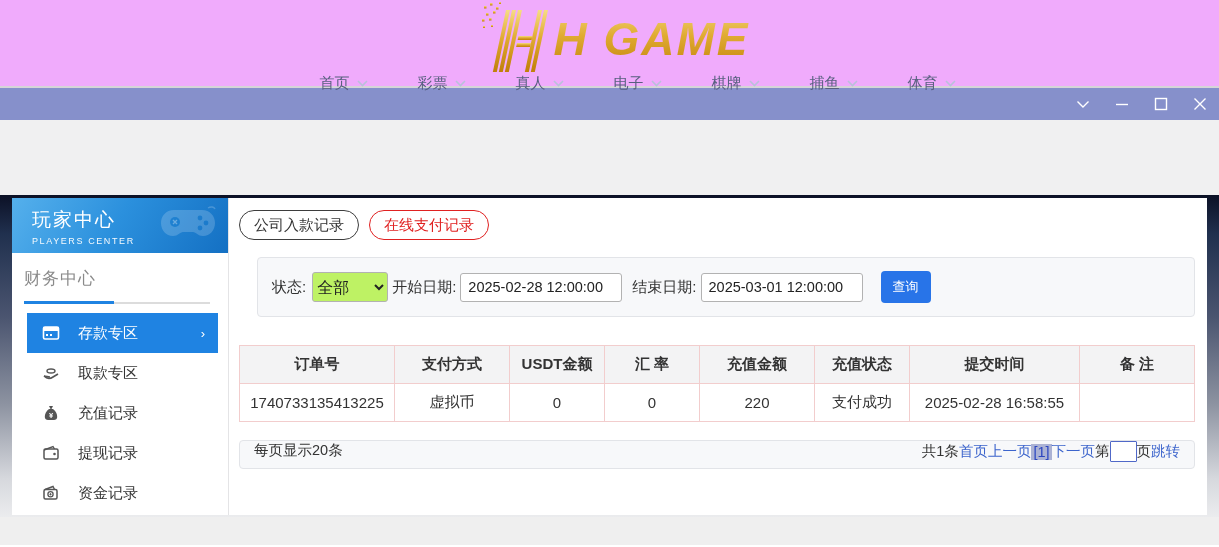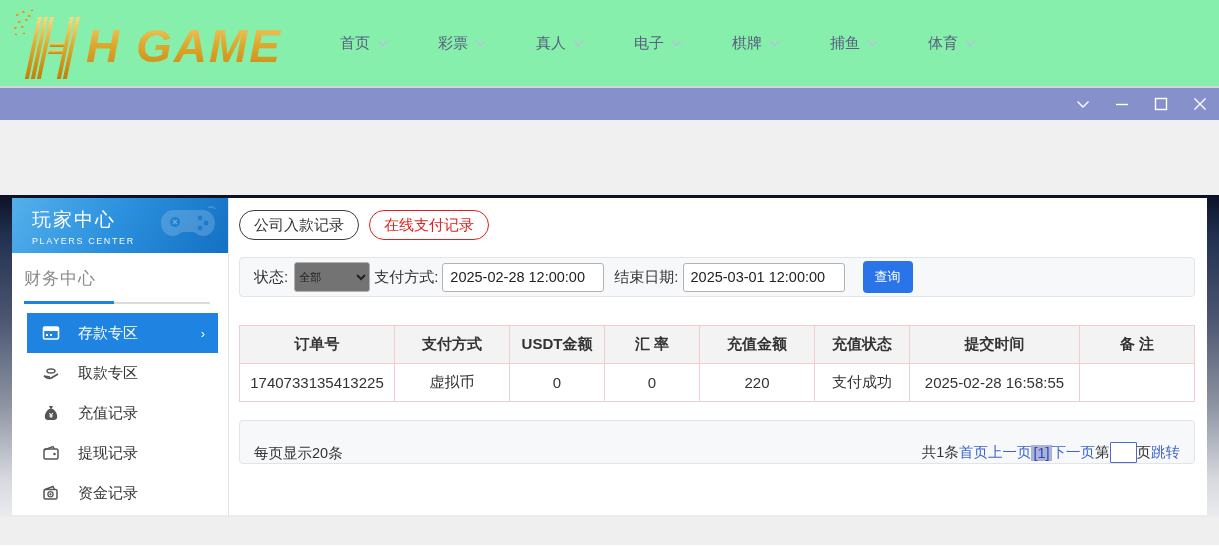--- a/index.html
+++ b/index.html
@@ -1,20 +1,20 @@
 <!DOCTYPE html>
 <html><head>
 <meta charset="utf-8">
 <style>
   * { margin:0; padding:0; box-sizing:border-box; }
   html,body { width:1219px; height:547px; overflow:hidden; }
   body { font-family:"Liberation Sans", sans-serif; background:#ffffff; }
 
   
-  .header { height:88px; display:flex; align-items:center; background:#86efac; border-bottom:2px solid #d5d5d8; }
+  .header { height:88px; display:flex; align-items:center; background:#f0abfc; border-bottom:2px solid #d5d5d8;flex-direction:column; }
   .logo { margin-left:12px; display:flex; align-items:flex-end; width:272px; height:76px; }
   .logo-text { font-style:italic; font-weight:bold; font-size:46px; letter-spacing:2px; line-height:70px;
     background:linear-gradient(180deg,#f6dc85 0%,#e0ab32 45%,#c07f08 100%);
     -webkit-background-clip:text; background-clip:text; color:transparent; }
   .nav { display:flex; margin-left:56px; gap:50px; }
   .nav-item { display:inline-flex; align-items:center; gap:7px; font-size:15px; color:#58607f; cursor:pointer; white-space:nowrap; }
   .chev { width:11px; height:7px; }
 
   
   .titlebar { height:32px; background:#8690cb; display:flex; align-items:center; justify-content:flex-end; padding-right:10px; gap:21px; }
@@ -45,36 +45,36 @@
   .side-item.active { background:#1f83e2; color:#fff; }
   .arrow-right { position:absolute; right:13px; font-size:13px; color:#fff; }
 
   
   .main { flex:1; padding:12px 12px 0 10px; }
   .tabs { display:flex; gap:10px; }
   .tab-pill { height:30px; padding:0 14px; border-radius:16px; border:1px solid #3d3d3d; background:#fff;
     font-size:15px; color:#333; display:inline-flex; align-items:center; cursor:pointer; font-family:Liberation Mono, monospace; }
   .tab-pill.active { border-color:#e02121; color:#e02121; }
 
-  .filter-card { margin-top:17px; height:40px; background:#f7f8fa; border:1px solid #e2e4e8; border-radius:4px;
-    display:flex; align-items:center; padding:0 14px; font-size:15px; color:#333; }
-  .status-select { width:76px; height:30px; border:1px solid #b2b2b2; border-radius:3px; background:#737373;
-    font-size:11px; color:#222; margin:0 4px 0 6px; font-family:inherit; }
+  .filter-card { margin-top:17px; height:60px; background:#f7f8fa; border:1px solid #e2e4e8; border-radius:4px;
+    display:flex; align-items:center; padding:0 14px; font-size:15px; color:#333;margin-left:18px; }
+  .status-select { width:76px; height:30px; border:1px solid #b2b2b2; border-radius:3px; background:#bef264;
+    font-size:16px; color:#222; margin:0 4px 0 6px; font-family:inherit; }
   .date-input { width:162px; height:29px; border:1px solid #b2b2b2; border-radius:3px; font-size:14.5px;
     padding:0 7px; margin:0 10px 0 4px; color:#222; font-family:inherit; }
   .query-btn { width:50px; height:32px; background:#2874e8; color:#fff; border:none; border-radius:4px;
     font-size:13px; margin-left:8px; cursor:pointer; font-family:inherit; }
 
   .data-table { margin-top:28px; width:955px; border-collapse:collapse; table-layout:fixed; border:1px solid #d9d9d9; }
   .data-table th, .data-table td { height:38px; text-align:center; font-size:15px; color:#333; border:1px solid #f2cdcd; overflow:hidden; white-space:nowrap; }
   .data-table th { background:#f3f3f4; font-weight:bold; }
   .data-table td { background:#fff; }
 
-  .pager-card { margin-top:18px; height:44px; background:#f7f8fa; border:1px solid #e2e4e8; border-radius:4px;
-    display:flex; align-items:flex-end; justify-content:space-between; padding:0 14px; font-size:14.5px; color:#444; }
+  .pager-card { margin-top:18px; height:29px; background:#f7f8fa; border:1px solid #e2e4e8; border-radius:4px;
+    display:flex; align-items:flex-start; justify-content:space-between; padding:0 14px; font-size:14.5px; color:#444; }
   .pager-right { display:flex; align-items:center; gap:0; }
   .plink { color:#3c64cc; cursor:pointer; }
   .pcurrent { background:#abb2d4; color:#2b46c0; padding:0 2px; cursor:default; }
   .ptext { color:#333; }
   .jump-input { width:27px; height:21px; border:1px solid #5068c8; border-radius:1px; font-family:inherit; }
 
   .footer { height:28px; background:#efefef; }
 </style>
 </head>
 <body>
@@ -263,21 +263,21 @@
       <div class="tabs">
         <button class="tab-pill">公司入款记录</button>
         <button class="tab-pill active">在线支付记录</button>
       </div>
 
       <div class="filter-card">
         <span>状态:</span>
         <select class="status-select">
           <option>全部</option>
         </select>
-        <span>支付方式:</span>
+        <span>开始日期:</span>
         <input class="date-input" type="text" value="2025-02-28 12:00:00" style="">
         <span>结束日期:</span>
         <input class="date-input" type="text" value="2025-03-01 12:00:00" style="">
         <button class="query-btn">查询</button>
       </div>
 
       <table class="data-table">
         <colgroup>
           <col style="width:155px">
             <col style="width:115px">

